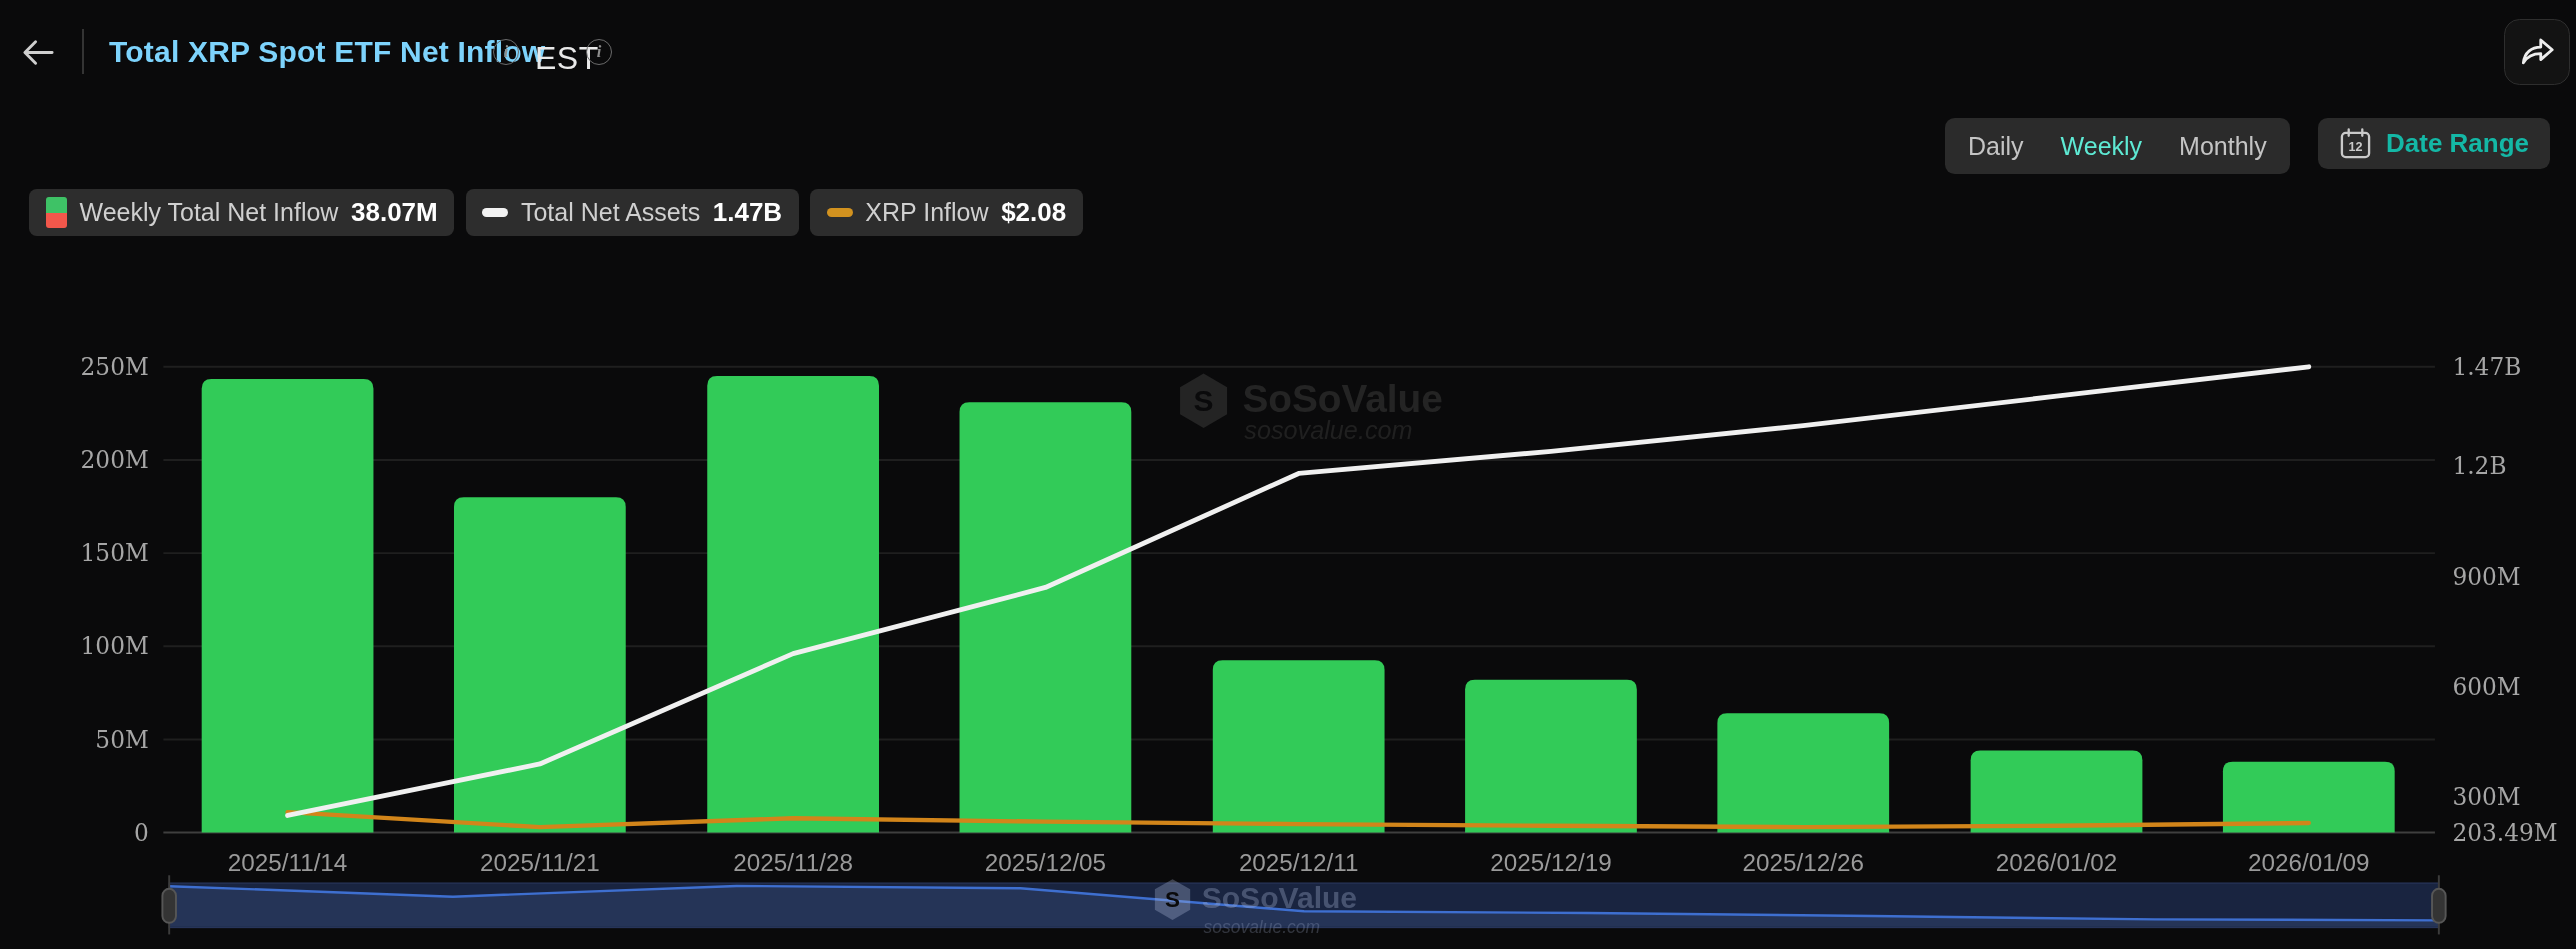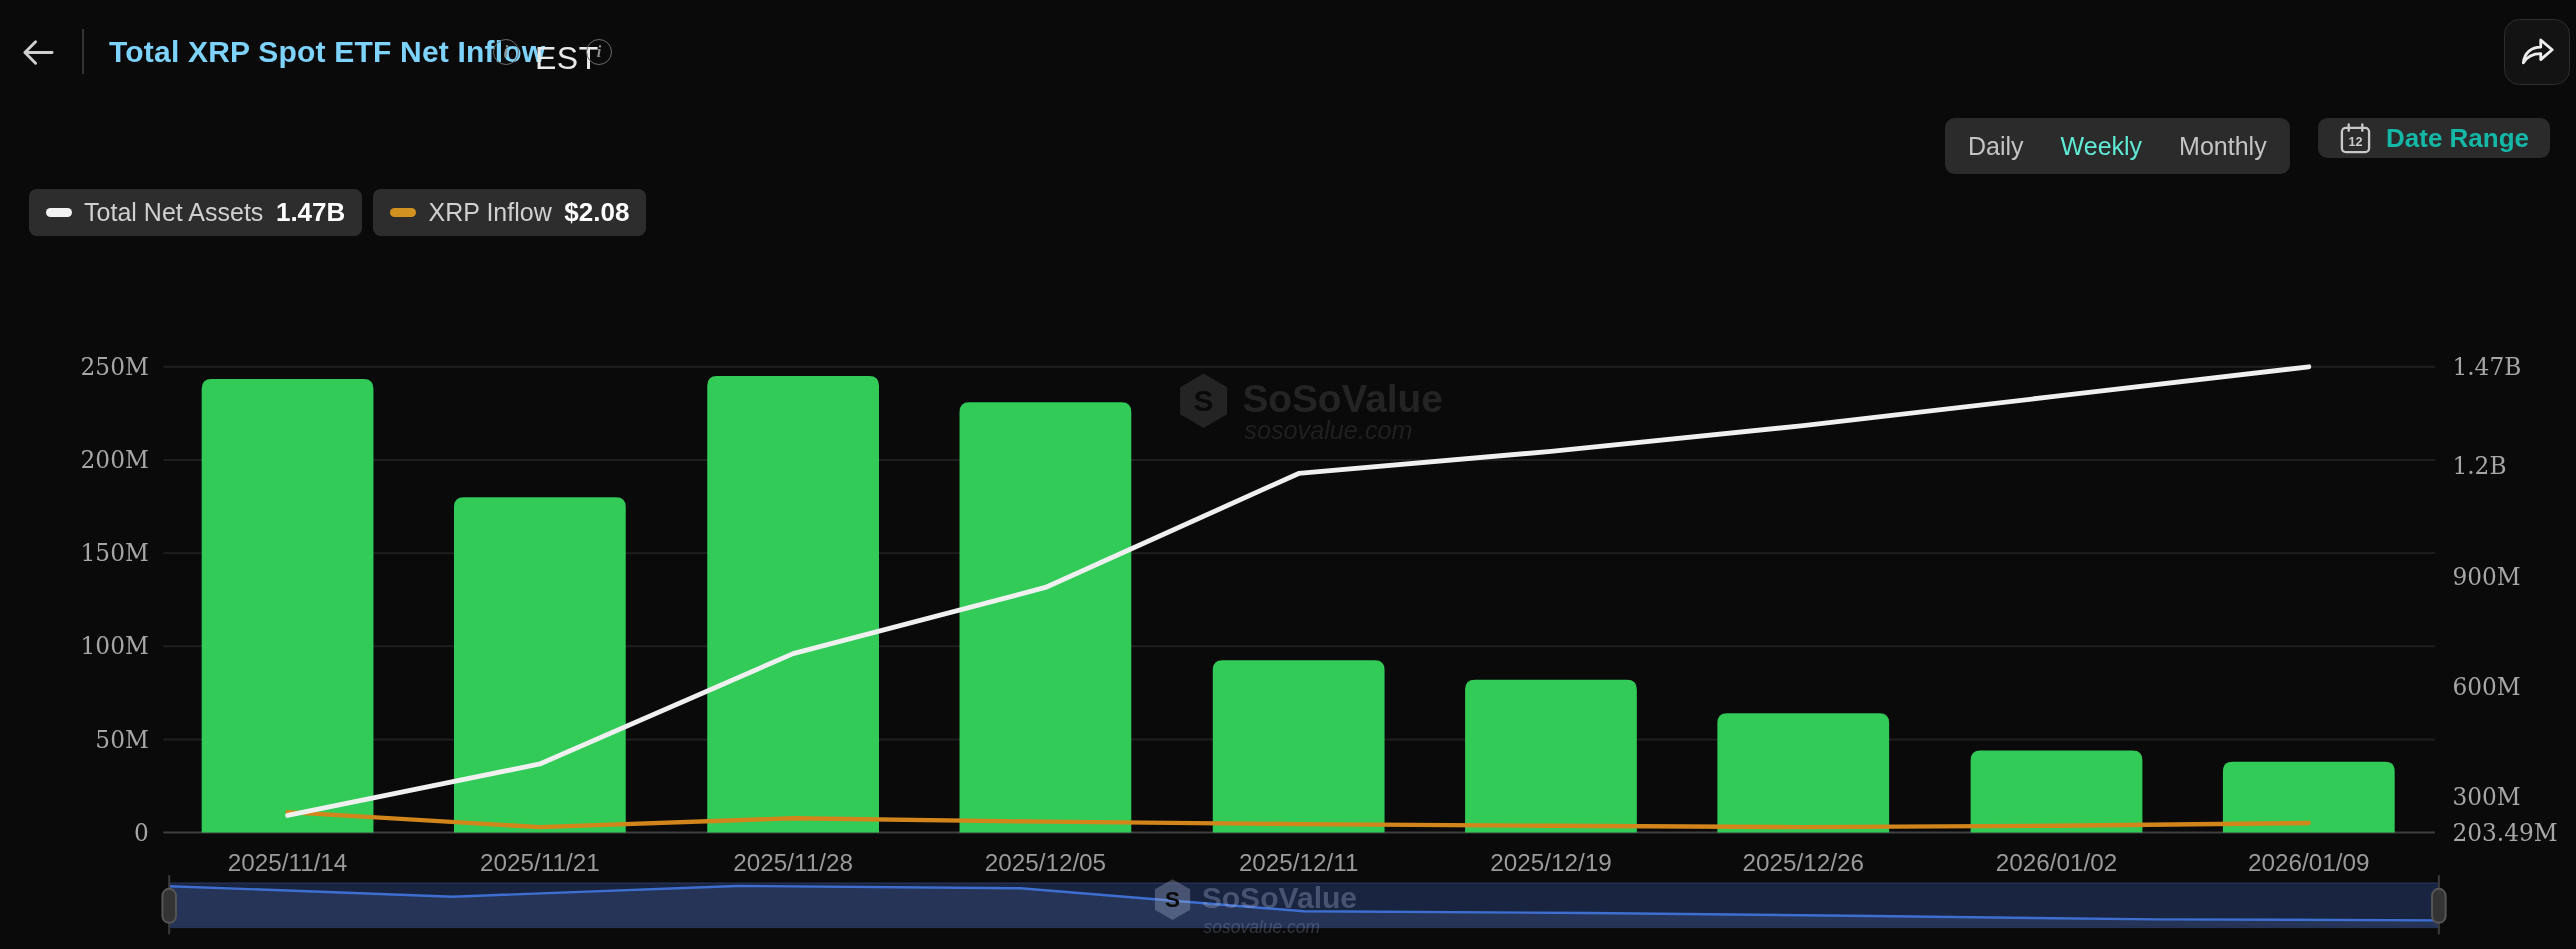--- a/index.html
+++ b/index.html
@@ -20,21 +20,21 @@
   #info-title{left:493px;top:39px;}
   #est-label{left:535px;top:40px;font-size:32px;color:#e9e9e9;letter-spacing:0.5px;}
   #info-est{left:586px;top:39px;}
   #share-btn{left:2504px;top:19.4px;width:66px;height:66px;border-radius:15.5px;background:#131313;
     border:1.9px solid #2e2e2e;display:flex;align-items:center;justify-content:center;cursor:pointer;box-sizing:border-box;}
   
   #interval-tabs{left:1945px;top:118px;height:56px;border-radius:9.7px;background:#2b2b2b;
     display:flex;align-items:center;padding:16px 23px;gap:37px;box-sizing:border-box;}
   .tab{font-size:25px;color:#c4c4c4;cursor:pointer;white-space:nowrap;}
   .tab.active{color:#5eead4;}
-  #date-range-btn{left:2318px;top:118px;height:40px;border-radius:9.7px;background:#2b2b2b;border:none;
+  #date-range-btn{left:2318px;top:118px;height:51px;border-radius:9.7px;background:#2b2b2b;border:none;
     display:flex;align-items:center;padding:0 21.4px;gap:13.6px;cursor:pointer;box-sizing:border-box;}
   #date-range-label{font-size:26px;font-weight:bold;color:#14b8a6;white-space:nowrap;}
   
   #legend-row{left:29px;top:189px;display:flex;gap:11.6px;}
   .chip{height:47px;border-radius:7.8px;background:#2d2d2d;display:flex;align-items:center;
     padding:0 16.5px;gap:12.6px;cursor:pointer;}
   .chip .lbl{font-size:25px;color:#d0d0d0;white-space:nowrap;}
   .chip .val{font-size:26px;font-weight:bold;color:#ffffff;white-space:nowrap;}
   .ic-split{width:21.4px;height:31px;display:flex;flex-direction:column;}
   .ic-split i{flex:1;display:block;}
@@ -72,20 +72,28 @@
 <button class="abs" id="date-range-btn">
   <svg width="33" height="33" viewBox="0 0 34 34">
     <rect x="3" y="6" width="28" height="25" rx="4" fill="none" stroke="#c9c9c9" stroke-width="2.4"></rect>
     <path d="M10 2.5 V9 M24 2.5 V9" stroke="#c9c9c9" stroke-width="2.4" stroke-linecap="round"></path>
     <text x="17" y="25" font-size="13" font-weight="bold" fill="#c9c9c9" text-anchor="middle" font-family="Liberation Sans, sans-serif">12</text>
   </svg>
   <span id="date-range-label">Date Range</span>
 </button>
 
 <div class="abs" id="legend-row">
+    <div class="chip">
+      <span class="ic-split">
+        <i></i>
+        <i></i>
+      </span>
+      <span class="lbl">Weekly Total Net Inflow</span>
+      <span class="val">38.07M</span>
+    </div>
     <div class="chip">
       <span class="ic-dash" style="background: rgb(242, 242, 242);"></span>
       <span class="lbl">Total Net Assets</span>
       <span class="val">1.47B</span>
     </div>
     <div class="chip">
       <span class="ic-dash" style="background: rgb(210, 146, 31);"></span>
       <span class="lbl">XRP Inflow</span>
       <span class="val">$2.08</span>
     </div>

